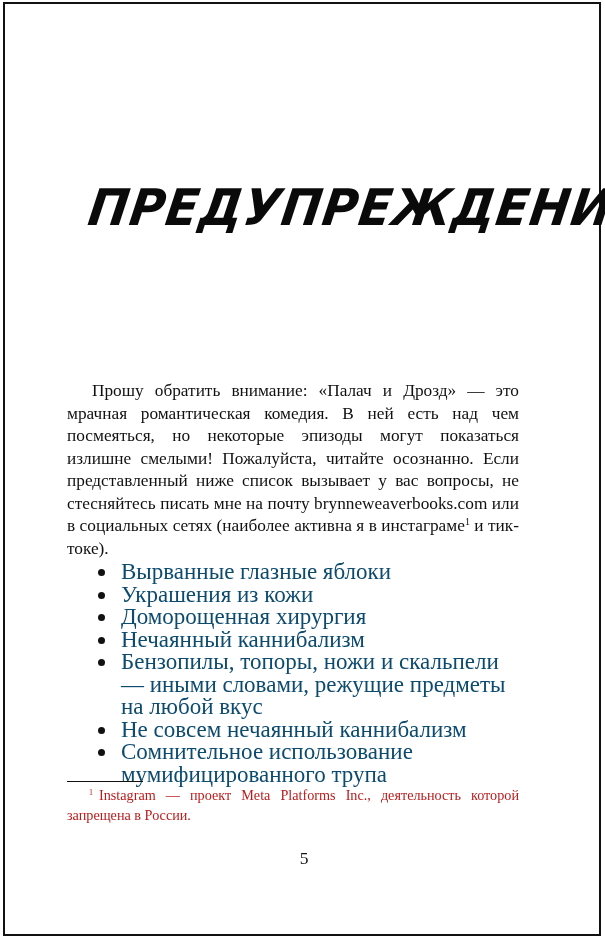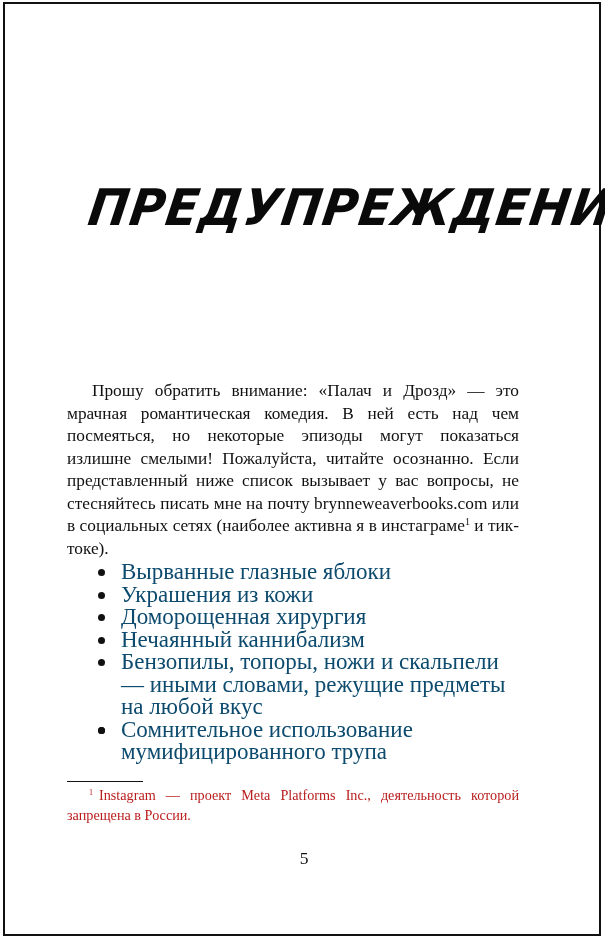--- a/index.html
+++ b/index.html
@@ -56,21 +56,21 @@
   <div class="body">
     <p><span>Прошу обратить внимание: «Палач и Дрозд» — это мрачная романтическая комедия. В ней есть над чем посмеяться, но некоторые эпизоды могут показаться излишне смелыми! Пожалуйста, читайте осознанно. Если представленный ниже список вызывает у вас вопросы, не стесняйтесь писать мне на почту brynneweaverbooks.com или в социальных сетях (наиболее активна я в инстаграме</span><sup>1</sup><span> и тик-токе).</span></p>
   </div>
 
   <ul class="list">
     <li><span class="bullet"></span><span>Вырванные глазные яблоки</span></li>
     <li><span class="bullet"></span><span>Украшения из кожи</span></li>
     <li><span class="bullet"></span><span>Доморощенная хирургия</span></li>
     <li><span class="bullet"></span><span>Нечаянный каннибализм</span></li>
     <li><span class="bullet"></span><span>Бензопилы, топоры, ножи и скальпели — иными словами, режущие предметы на любой вкус</span></li>
-    <li><span class="bullet"></span></li>
+    <li><span class="bullet"></span><span>Не совсем нечаянный каннибализм</span></li>
     <li><span class="bullet"></span><span>Сомнительное использование мумифицированного трупа</span></li>
   </ul>
 
   <div class="fn-rule"></div>
 
   <div class="footnote">
     <p><sup>1</sup><span>Instagram — проект Meta Platforms Inc., деятельность которой запрещена в России.</span></p>
   </div>
 
   <div class="page-number">5</div>

